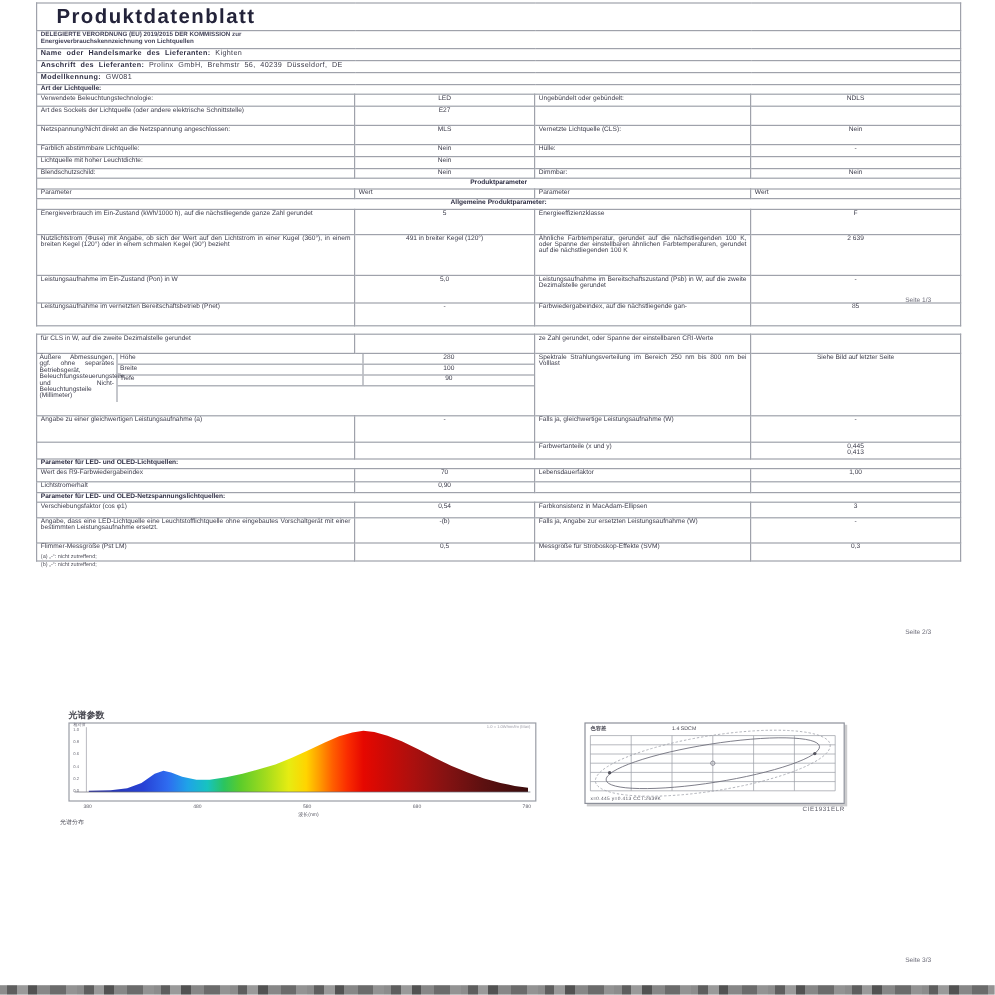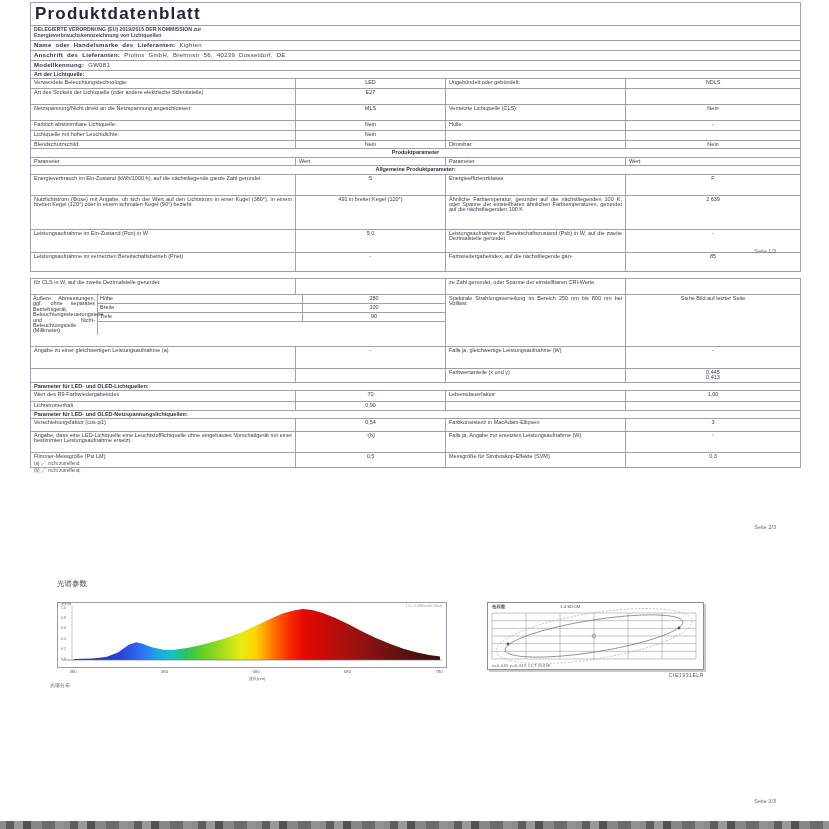--- a/index.html
+++ b/index.html
@@ -3,40 +3,40 @@
 <meta charset="utf-8">
 <style>
   html,body{margin:0;padding:0;}
   body{width:829px;height:829px;background:#ffffff;font-family:"Liberation Sans",sans-serif;position:relative;overflow:hidden;}
   .sheet{position:absolute;inset:0;color:#3b3b4a;filter:blur(0.3px);}
   table{border-collapse:collapse;table-layout:fixed;position:absolute;left:30px;width:770px;}
   #t1{top:2px;} #t2{top:278px;}
   td{border:1px solid #9fa2ab;vertical-align:top;padding:1px 3px;font-size:5.5px;line-height:5.4px;color:#3b3b4a;}
   .lab{text-align:justify;}
   .val{text-align:center;}
-  .title-cell{font-size:17px;font-weight:bold;letter-spacing:1.2px;color:#23233a;padding:2px 4px;line-height:18px;}
+  .title-cell{font-size:17px;font-weight:bold;letter-spacing:1.2px;color:#23233a;padding:2px 16px;line-height:18px;}
   .reg{font-size:5.2px;font-weight:bold;line-height:5.8px;color:#44445a;}
   .kv{font-size:6px;line-height:7px;letter-spacing:0.3px;word-spacing:2px;}
   .kv b{color:#2e2e44;}
   .sec{font-weight:bold;color:#2e2e44;}
   .center{text-align:center;}
   .hdr{font-size:5.5px;}
   .pagenum{position:absolute;font-size:5.5px;color:#6b6b78;}
   .fnote{position:absolute;left:34px;font-size:4.6px;color:#55555f;line-height:6.5px;}
   
   .dimtd{padding:0;}
   .dimwrap{display:flex;align-items:stretch;}
   .dimlabel{width:62px;border-right:1px solid #9fa2ab;padding:1px 2px;text-align:justify;}
   .dimtable{flex:1;}
   .dimrow{display:flex;height:8px;border-bottom:1px solid #9fa2ab;}
   .dimname{width:200px;border-right:1px solid #9fa2ab;padding:1px 2px;}
   .dimval{flex:1;text-align:center;padding-top:1px;}
   
   #page3{position:absolute;left:0;top:545px;width:829px;height:284px;}
-  .spec-title{position:absolute;left:57px;top:34px;font-size:7.5px;font-weight:normal;color:#46464f;}
+  .spec-title{position:absolute;left:57px;top:46px;font-size:7.5px;font-weight:bold;color:#46464f;}
   .spec-frame{position:absolute;left:57px;top:57px;width:388px;height:64px;border:1px solid #9a9da6;background:#fff;}
   .ytick{position:absolute;left:3px;font-size:3.5px;color:#70707c;}
   .ylabel-note{position:absolute;left:3px;top:-1px;font-size:3.5px;color:#70707c;}
   .scale-note{position:absolute;right:4px;top:1px;font-size:3.4px;color:#9a9aa5;}
   .xticks{position:absolute;left:57px;top:124px;width:390px;height:8px;}
   .xticks span{position:absolute;transform:translateX(-50%);font-size:4.2px;color:#5d5d68;}
   .spec-xlabel{position:absolute;left:57px;top:131px;width:390px;font-size:4.2px;color:#5d5d68;}
   .spec-xlabel span{position:absolute;left:200px;transform:translateX(-50%);}
   .spec-sublabel{position:absolute;left:50px;top:137px;font-size:5px;color:#55555f;}
   .cie-box{position:absolute;left:487px;top:57px;width:215px;height:66px;border:1px solid #8d909a;background:#fff;box-shadow:2px 2px 0 rgba(140,140,145,0.45);}

